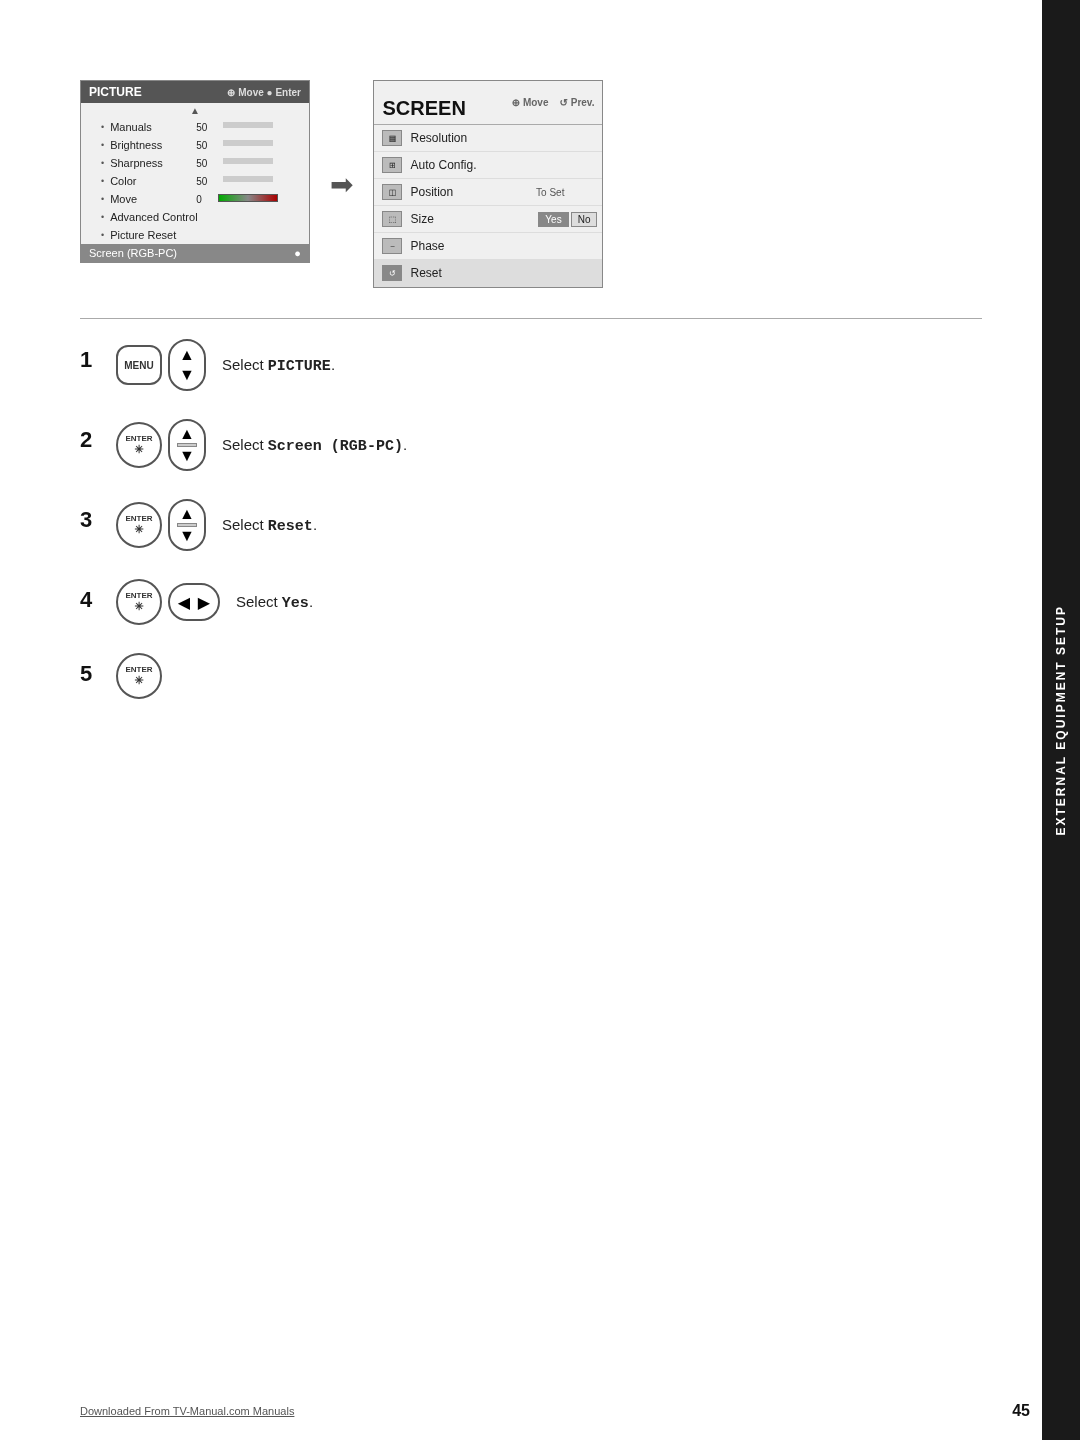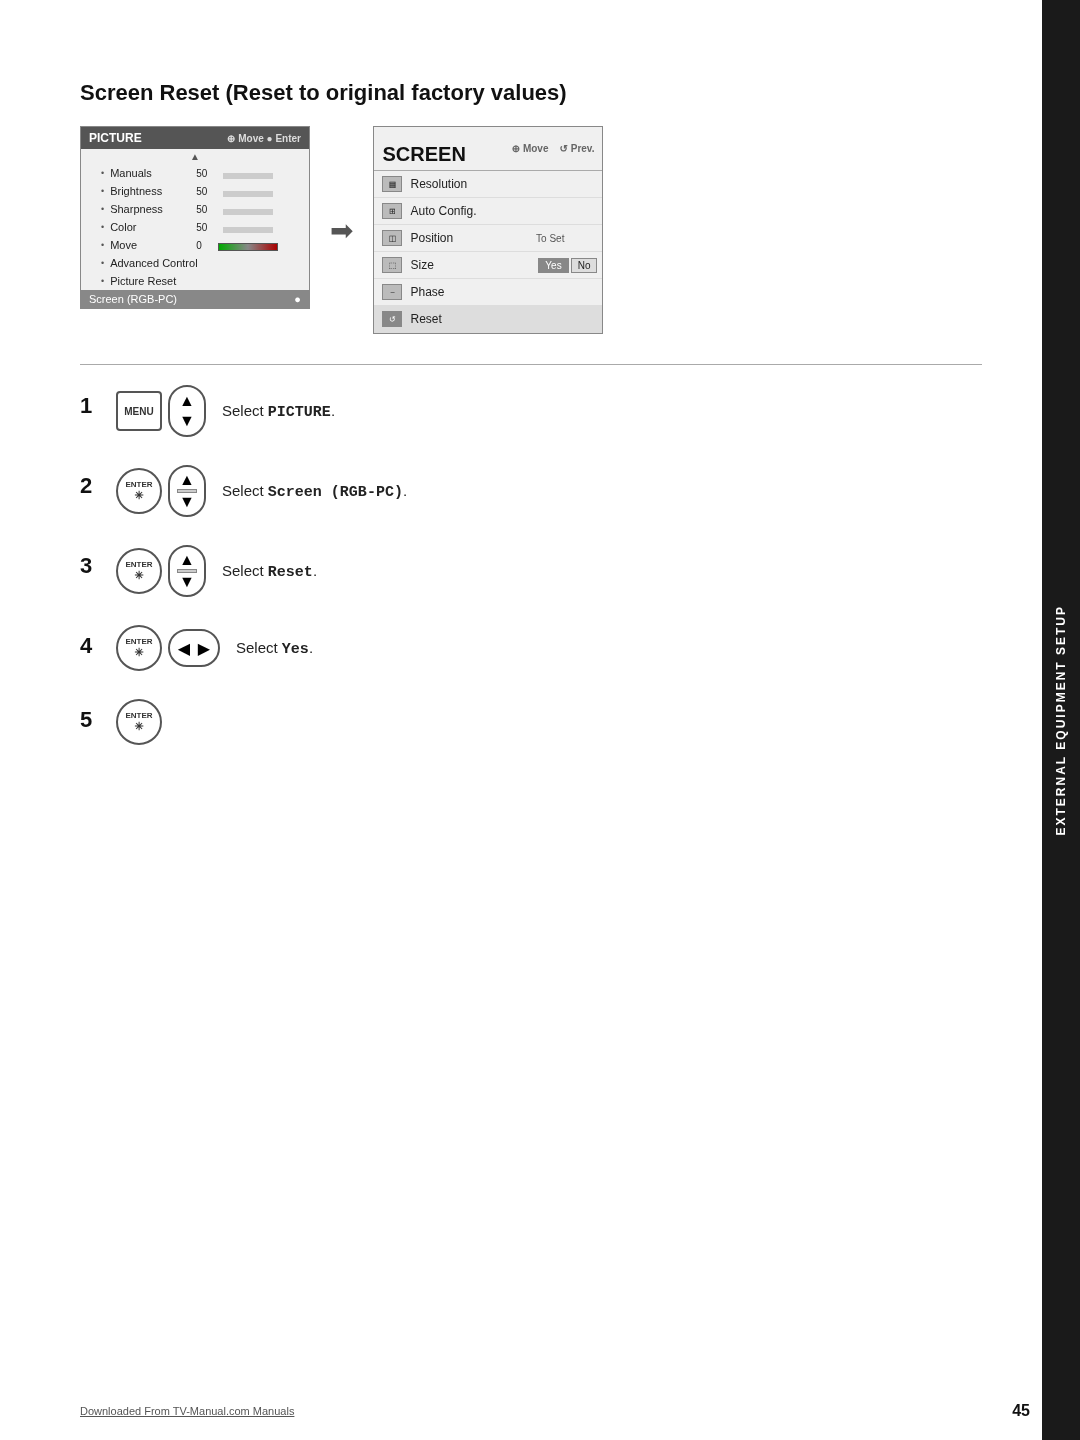--- a/index.html
+++ b/index.html
@@ -100,21 +100,21 @@
       align-items: center;
       gap: 6px;
       color: #222;
       font-size: 11px;
     }
     .picture-menu-item .label {
       width: 80px;
     }
     .bar-container {
       display: flex;
-      align-items: flex-end;
+      align-items: flex-start;
       gap: 16px;
     }
     .bar {
       width: 50px;
       height: 6px;
       background: #ccc;
       position: relative;
     }
     .bar-fill {
       height: 100%;
@@ -251,21 +251,21 @@
       font-size: 8px;
       font-weight: bold;
     }
     .btn-enter .star {
       font-size: 11px;
     }
 
     .btn-menu {
       width: 46px;
       height: 40px;
-      border-radius: 4px;
+      border-radius: 12px;
       border: 2px solid #555;
       background: #fff;
       display: flex;
       align-items: center;
       justify-content: center;
       font-size: 10px;
       font-weight: bold;
       color: #333;
       flex-shrink: 0;
     }
@@ -346,21 +346,20 @@
   </style>
 </head>
 <body>
 
 <div class="sidebar">
   <span class="sidebar-text">EXTERNAL EQUIPMENT SETUP</span>
 </div>
 
 <div class="main-content">
 
-  <h1 class="page-title">Screen Reset (Reset to original factory values)</h1>
 
 
   <div class="ui-demo">
 
     <div class="picture-menu">
       <div class="picture-menu-header">
         <span>PICTURE</span>
         <span class="picture-menu-controls">⊕ Move ● Enter</span>
       </div>
 

